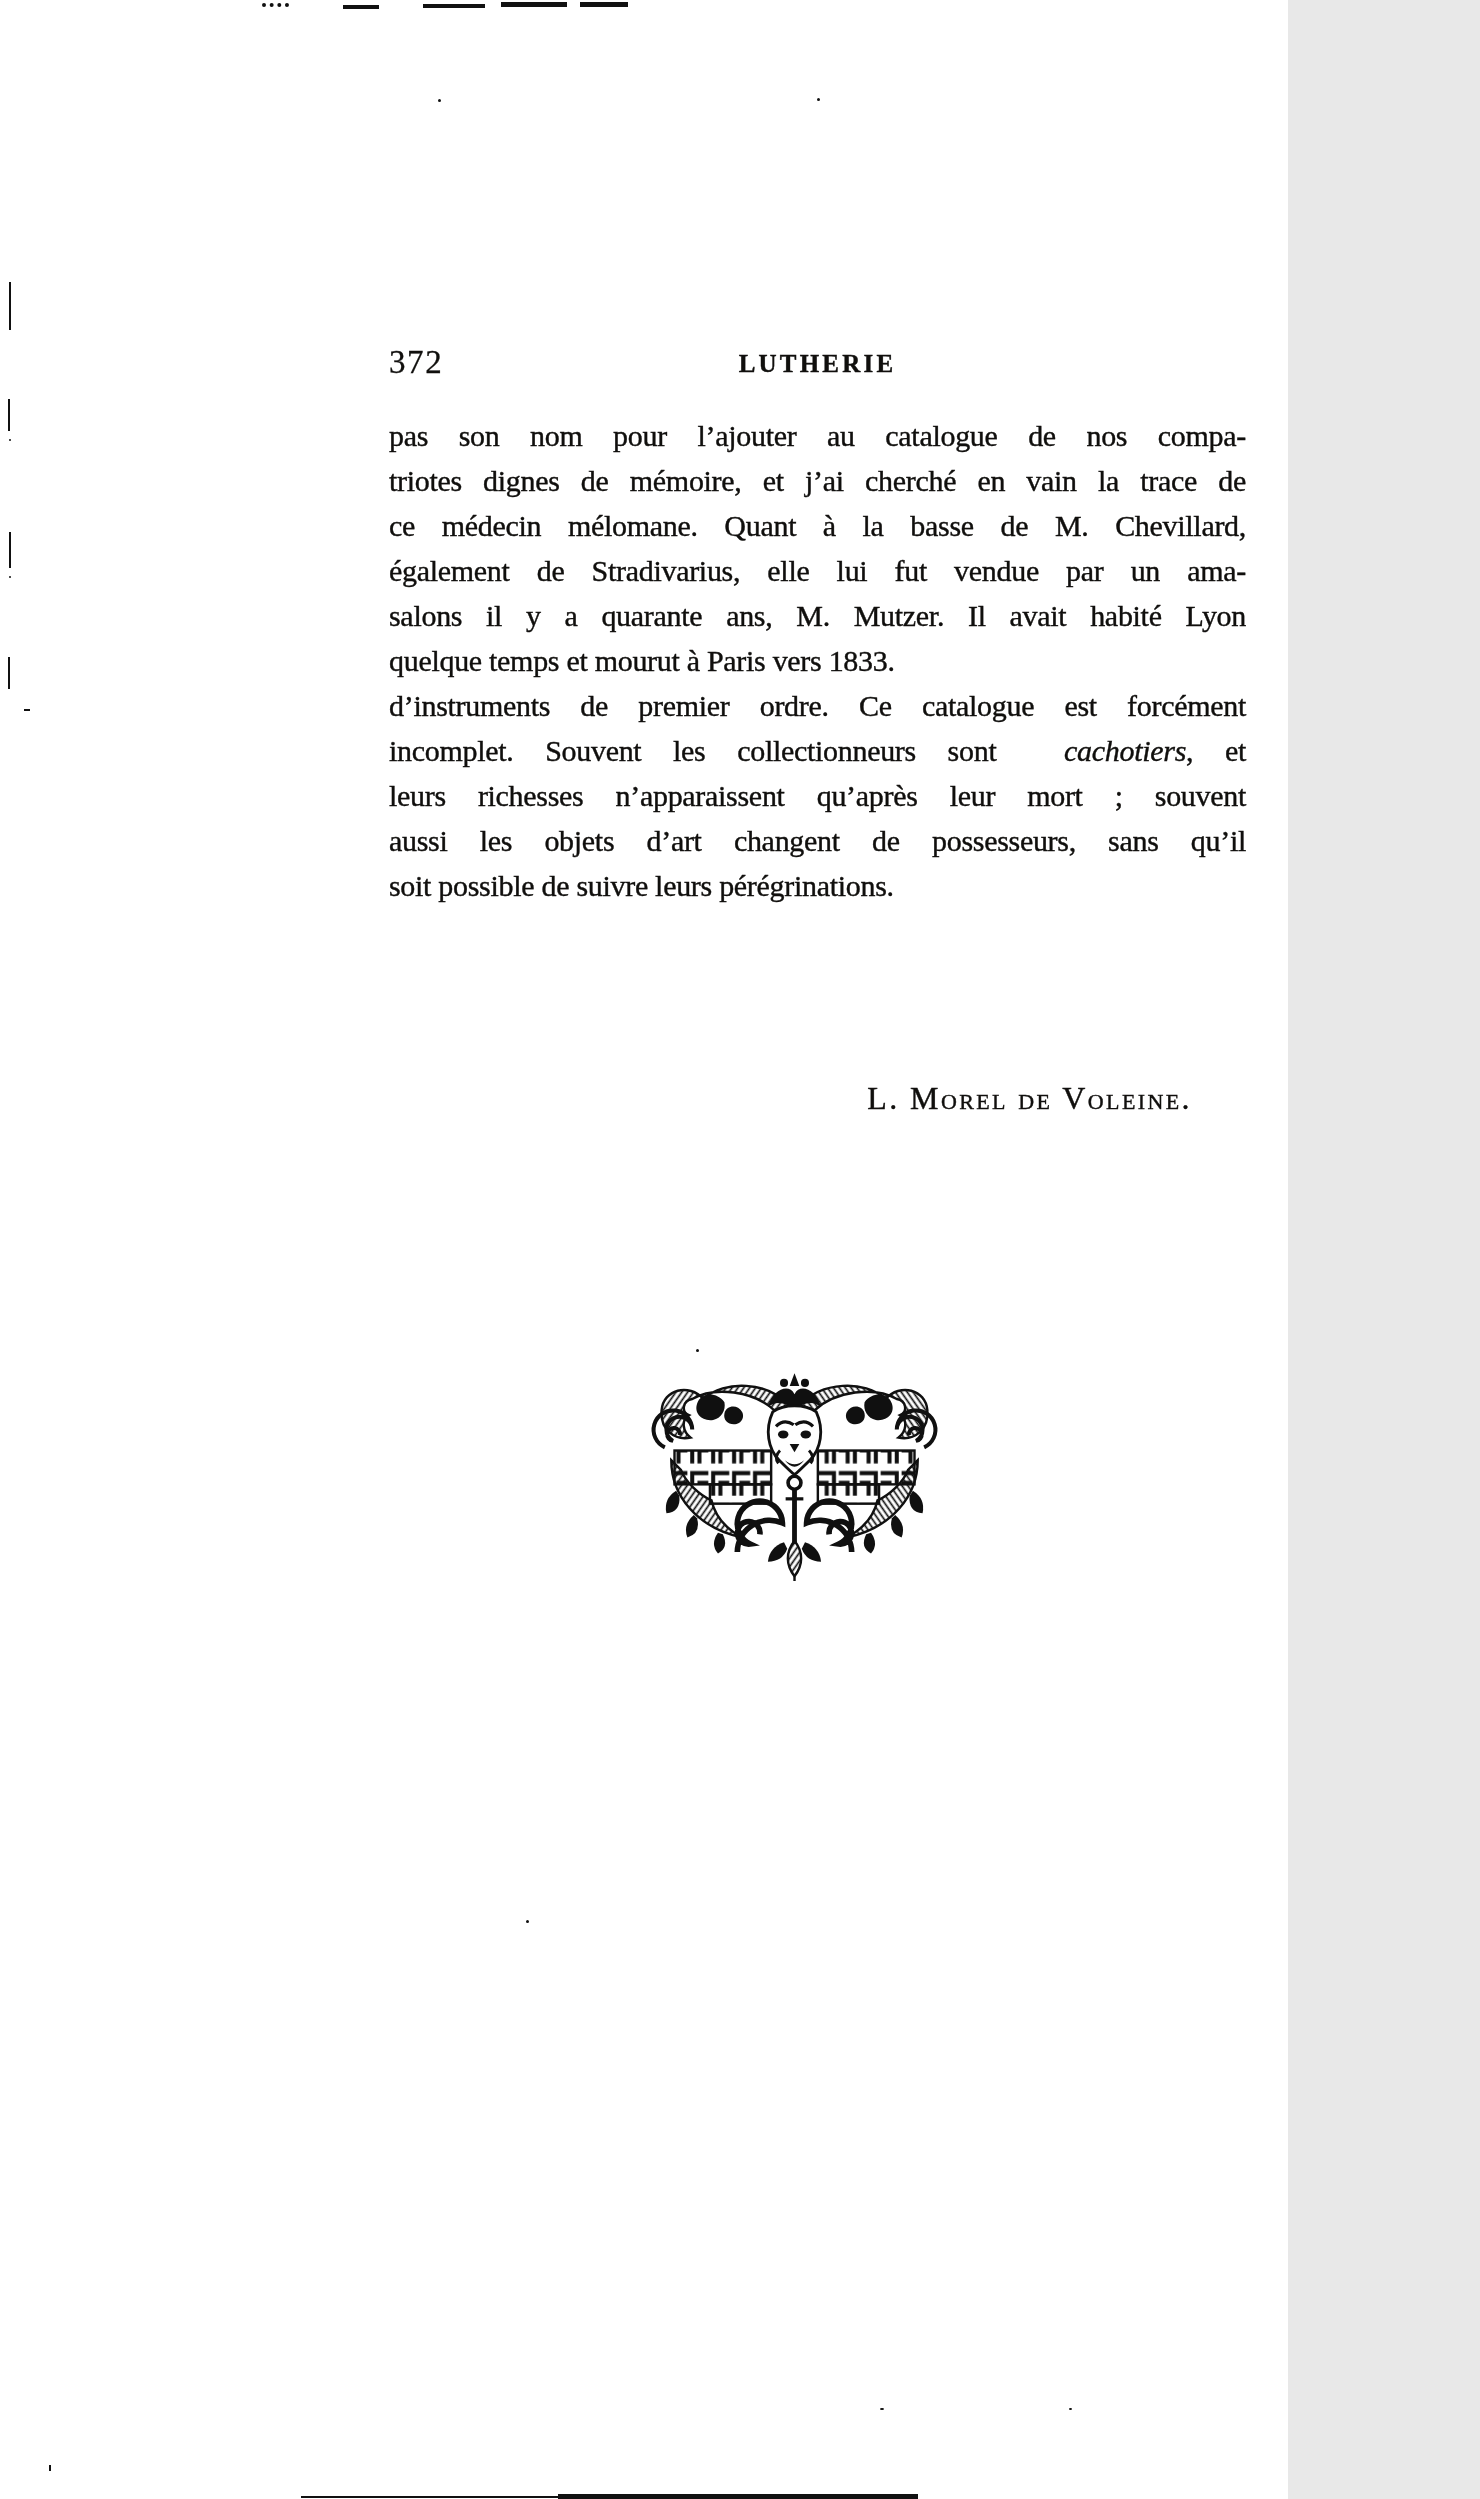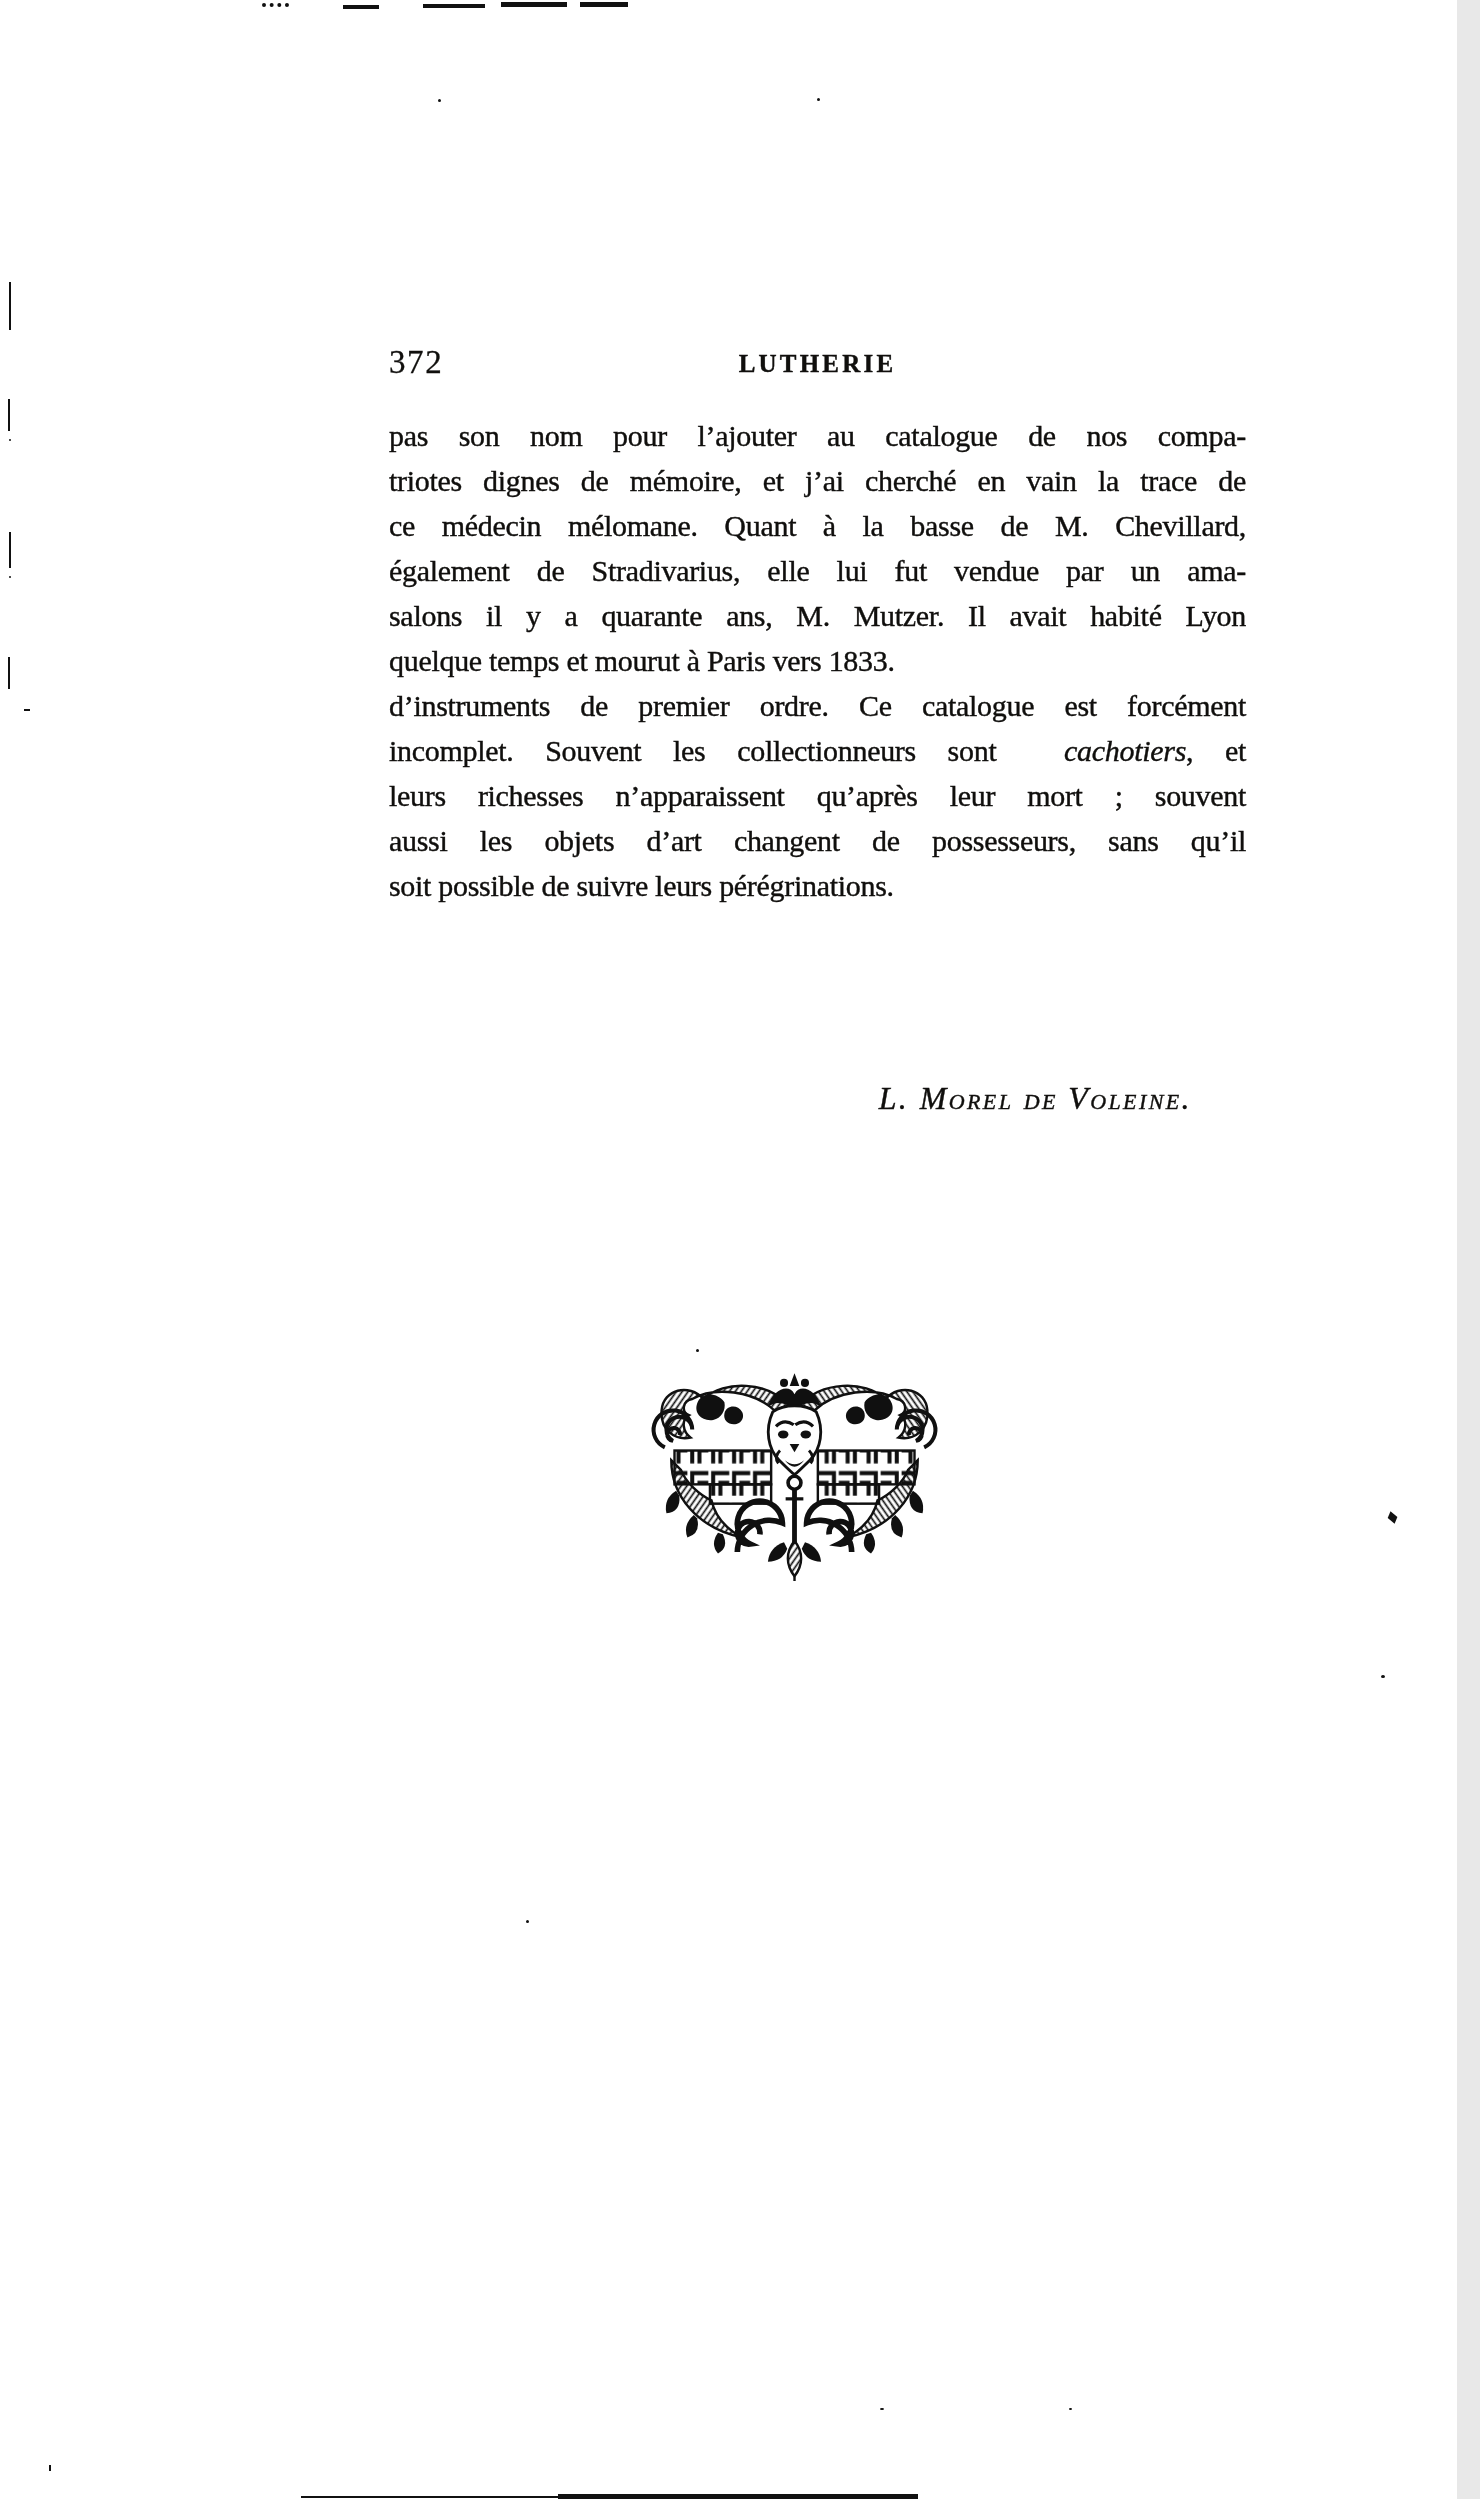--- a/index.html
+++ b/index.html
@@ -1,18 +1,18 @@
 <!DOCTYPE html>
 <html style="font-size:13px"><head>
 <meta charset="utf-8">
 <style>
   html,body{margin:0;padding:0;background:#e8e8e8;}
   .page{
     position:relative;
-    width:1457px;height:2500px;
+    width:1288px;height:2500px;
     background:#ffffff;
     font-family:"Liberation Serif", serif;
     color:#100f0d;
     overflow:hidden;
   }
   
   .header-row{
     position:absolute;left:389px;top:343px;width:857px;height:40px;
   }
   .page-number{
@@ -41,21 +41,21 @@
     height:45px;white-space:normal;
   }
   .line.pend{text-align-last:left;-moz-text-align-last:left;}
   .line.indent{text-indent:42px;}
   .it{font-style:italic;margin-left:36px;}
   
   .signature{
     position:absolute;left:389px;top:1077px;width:803px;
     text-align:right;
     font-variant:small-caps;
-    font-size:32px;line-height:42px;letter-spacing:2.4px;font-style:italic;
+    font-size:32px;line-height:42px;letter-spacing:2.4px;
     -webkit-text-stroke:0.4px #100f0d;
   }
   
   .vignette{position:absolute;left:647px;top:1370px;}
   
   .spk{position:absolute;background:#111;}
   .spk.dot{border-radius:50%;}
   .diamond{
     position:absolute;width:8.9px;height:7.3px;background:#111;
     transform:rotate(40deg) skewX(18deg);

